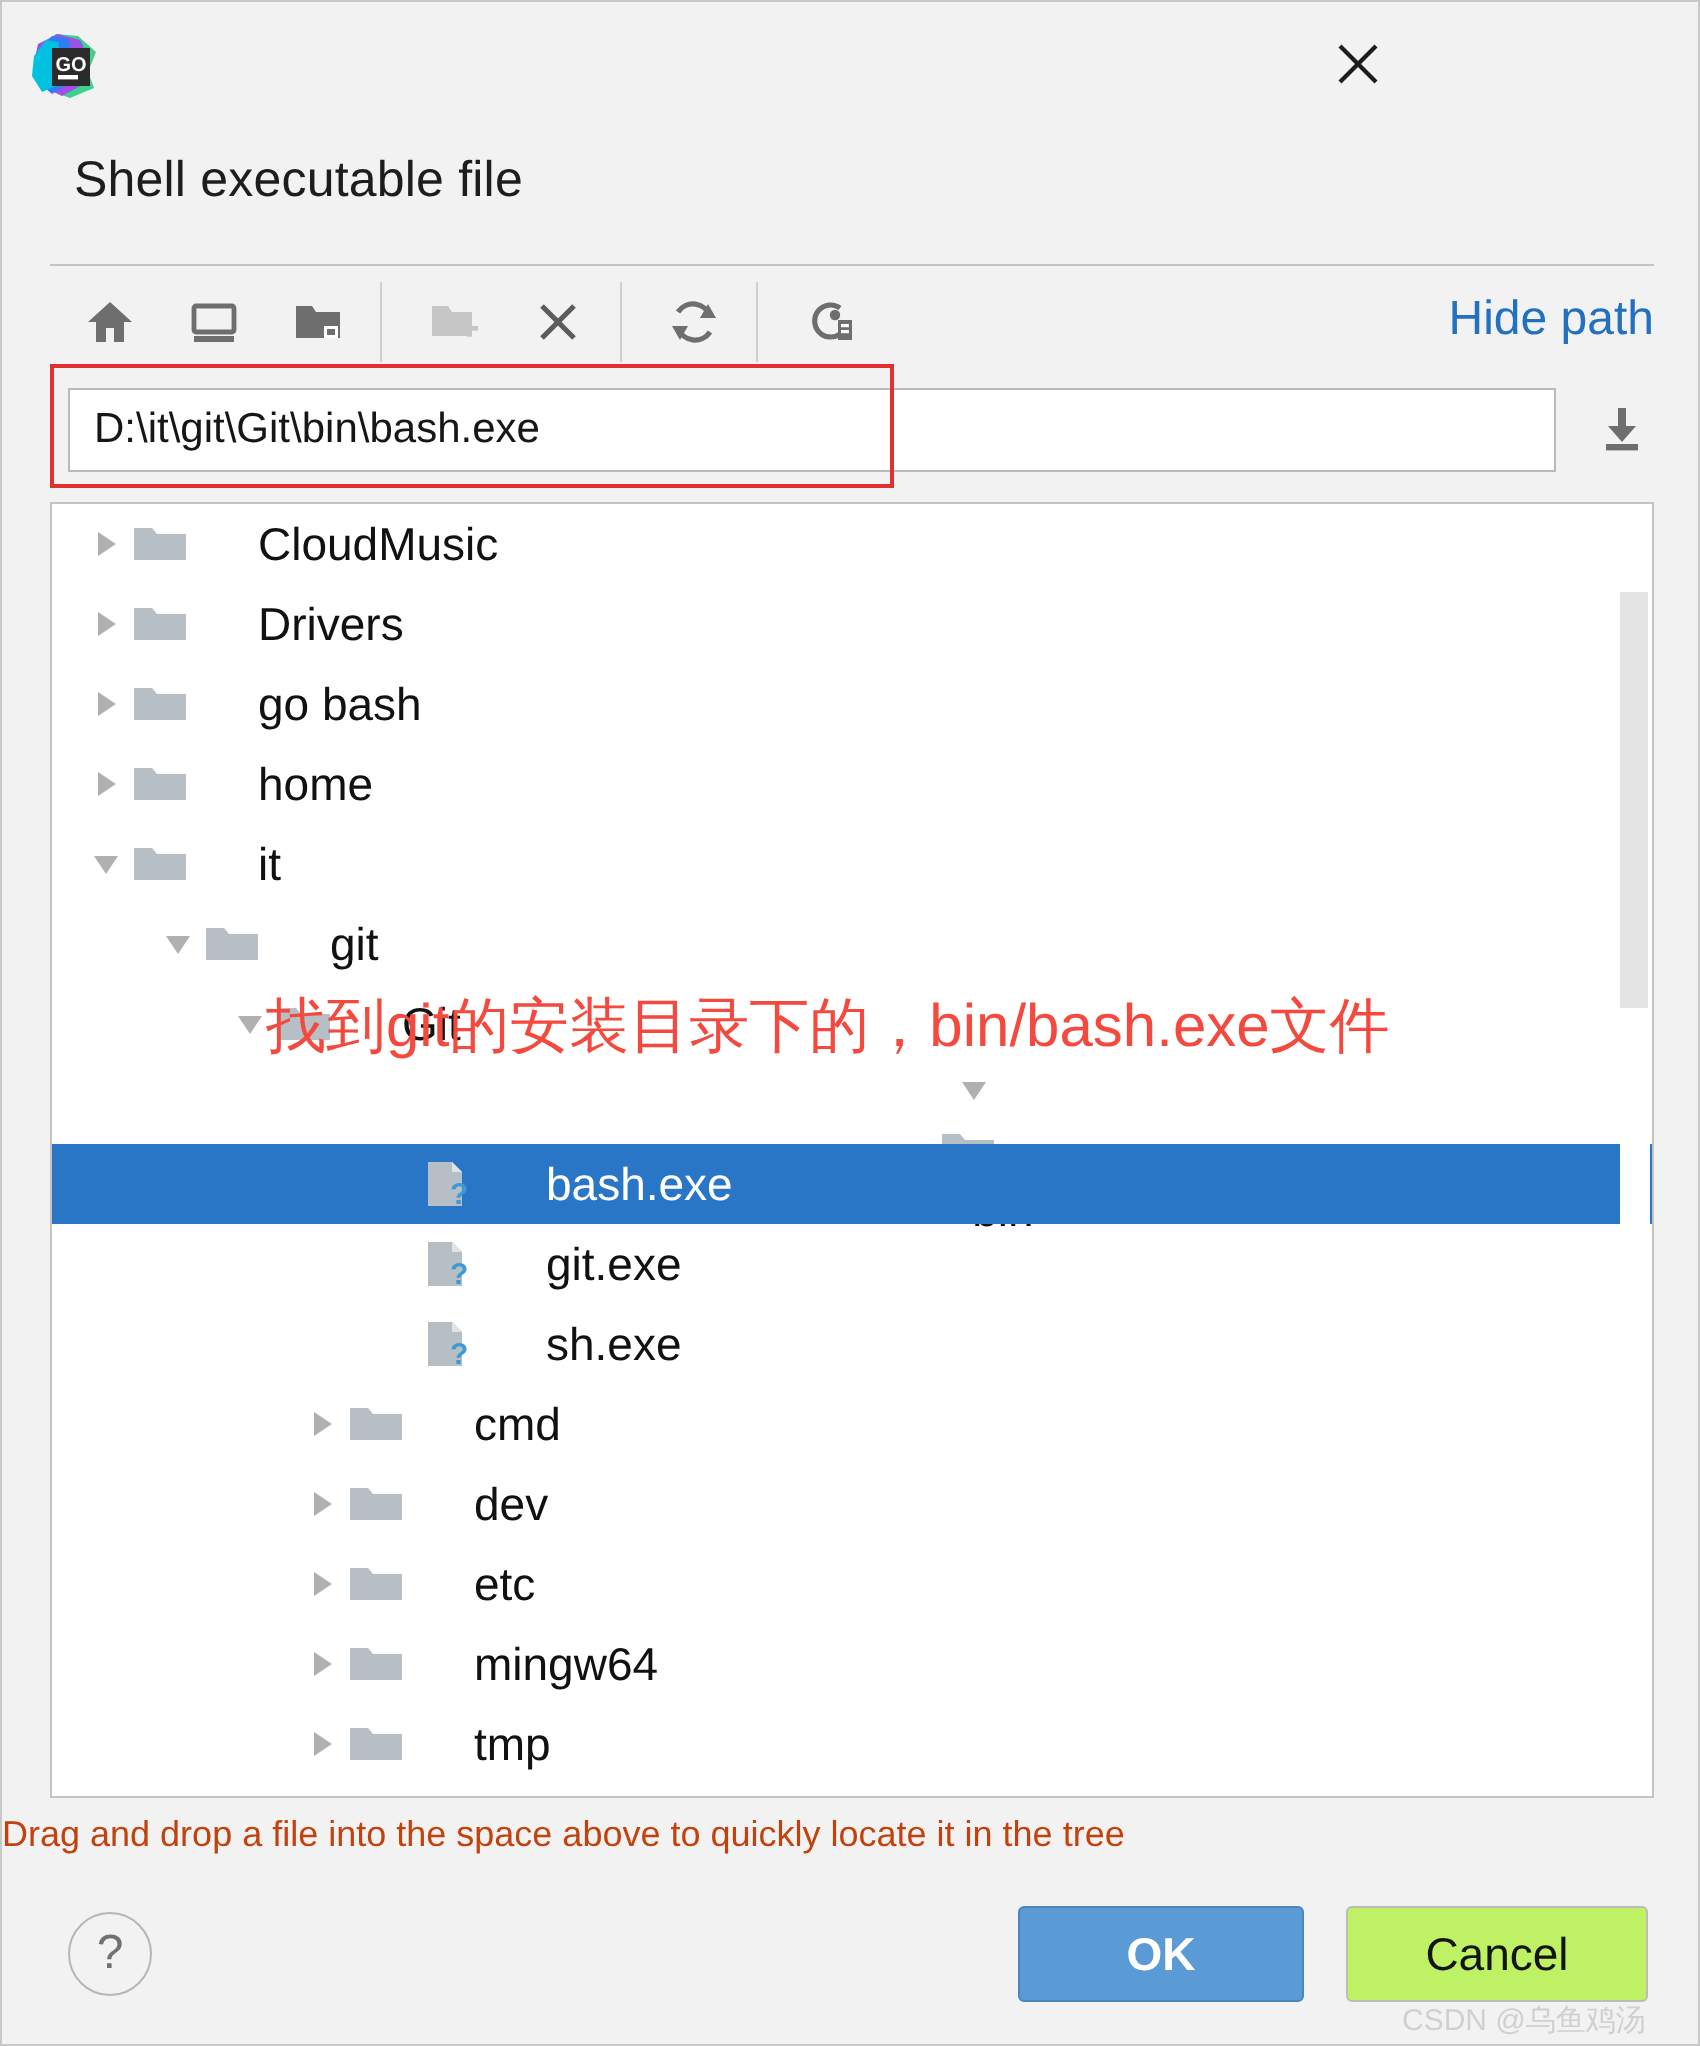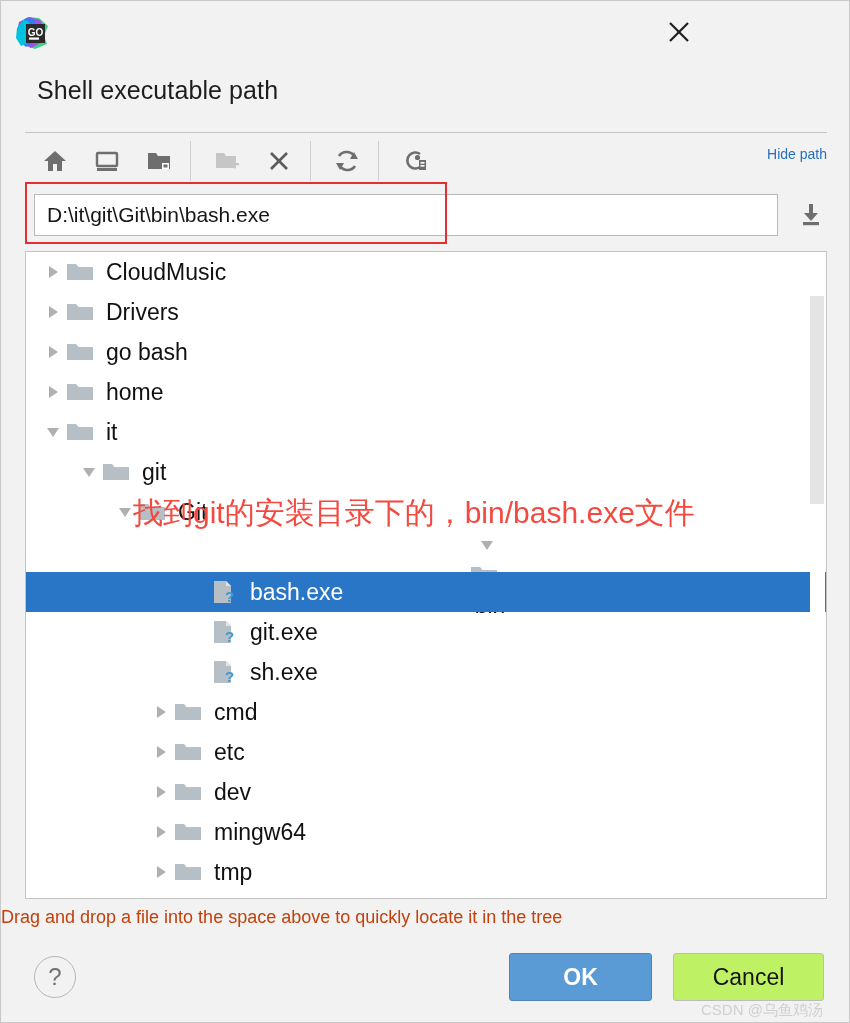--- a/index.html
+++ b/index.html
@@ -55,21 +55,21 @@
     width: 40px; height: 38px;
     display: flex; align-items: center; justify-content: center;
     cursor: pointer;
   }
   .tb-sep {
     position: absolute; top: 3px; width: 1px; height: 40px;
     background: #cfcfcf;
   }
   #hide-path-link {
     position: absolute; right: 0; top: 8px;
-    font-size: 14px; color: #2470c0; cursor: pointer;
+    font-size: 24px; color: #2470c0; cursor: pointer;
     white-space: nowrap;
   }
 
   
   #path-row {
     position: absolute; left: 24px; top: 190px;
     width: 802px; height: 48px;
   }
   #path-field {
     position: absolute; left: 9px; top: 3px;
@@ -117,20 +117,21 @@
     display: flex; align-items: center; justify-content: center;
   }
   .twisty svg { display:block; }
   .row-icon {
     width: 34px; height: 40px; flex: 0 0 34px;
     display: flex; align-items: center; justify-content: flex-start;
   }
   .row-label {
     font-size: 23px; color: #111111;
     padding-left: 6px;
+    margin-left: 23px;
   }
   
   #tree-scrollbar {
     position: absolute; right: 1px; top: 1px;
     width: 15px; height: 646px;
     background: #ffffff;
   }
   #tree-thumb {
     position: absolute; right: 1px;
     top: 43px; width: 14px; height: 208px;
@@ -199,21 +200,21 @@
       </svg>
     </div>
     <div id="close-btn">
       <svg width="24" height="24" viewBox="0 0 24 24">
         <line x1="3" y1="3" x2="21" y2="21" stroke="#1d1d1d" stroke-width="2.1"></line>
         <line x1="21" y1="3" x2="3" y2="21" stroke="#1d1d1d" stroke-width="2.1"></line>
       </svg>
     </div>
   </div>
 
-  <div id="dialog-heading">Shell executable path</div>
+  <div id="dialog-heading">Shell executable file</div>
 
   <div id="top-sep"></div>
 
   <div id="toolbar">
 
     <div class="tb-btn" style="left:10px;">
       <svg width="26" height="26" viewBox="0 0 26 26">
         <path d="M13 3 L24 13 H20 V23 H15 V16 H11 V23 H6 V13 H2 Z" fill="#6e6e6e"></path>
       </svg>
     </div>
@@ -444,34 +445,34 @@
           <span class="twisty">
             <svg width="14" height="14" viewBox="0 0 14 14">
               <polygon points="3,1 12,7 3,13" fill="#b0b0b0"></polygon>
             </svg>
           </span>
           <span class="row-icon">
             <svg width="28" height="22" viewBox="0 0 28 22">
               <path d="M1 3 H10 L12.5 6 H27 V19 H1 Z" fill="#b6bfc6"></path>
             </svg>
           </span>
+          <span class="row-label">dev</span>
+        </div>
+        <div class="tree-row" style="padding-left: 122px;">
+          <span class="twisty">
+            <svg width="14" height="14" viewBox="0 0 14 14">
+              <polygon points="3,1 12,7 3,13" fill="#b0b0b0"></polygon>
+            </svg>
+          </span>
+          <span class="row-icon">
+            <svg width="28" height="22" viewBox="0 0 28 22">
+              <path d="M1 3 H10 L12.5 6 H27 V19 H1 Z" fill="#b6bfc6"></path>
+            </svg>
+          </span>
           <span class="row-label">etc</span>
-        </div>
-        <div class="tree-row" style="padding-left: 122px;">
-          <span class="twisty">
-            <svg width="14" height="14" viewBox="0 0 14 14">
-              <polygon points="3,1 12,7 3,13" fill="#b0b0b0"></polygon>
-            </svg>
-          </span>
-          <span class="row-icon">
-            <svg width="28" height="22" viewBox="0 0 28 22">
-              <path d="M1 3 H10 L12.5 6 H27 V19 H1 Z" fill="#b6bfc6"></path>
-            </svg>
-          </span>
-          <span class="row-label">dev</span>
         </div>
         <div class="tree-row" style="padding-left: 122px;">
           <span class="twisty">
             <svg width="14" height="14" viewBox="0 0 14 14">
               <polygon points="3,1 12,7 3,13" fill="#b0b0b0"></polygon>
             </svg>
           </span>
           <span class="row-icon">
             <svg width="28" height="22" viewBox="0 0 28 22">
               <path d="M1 3 H10 L12.5 6 H27 V19 H1 Z" fill="#b6bfc6"></path>

